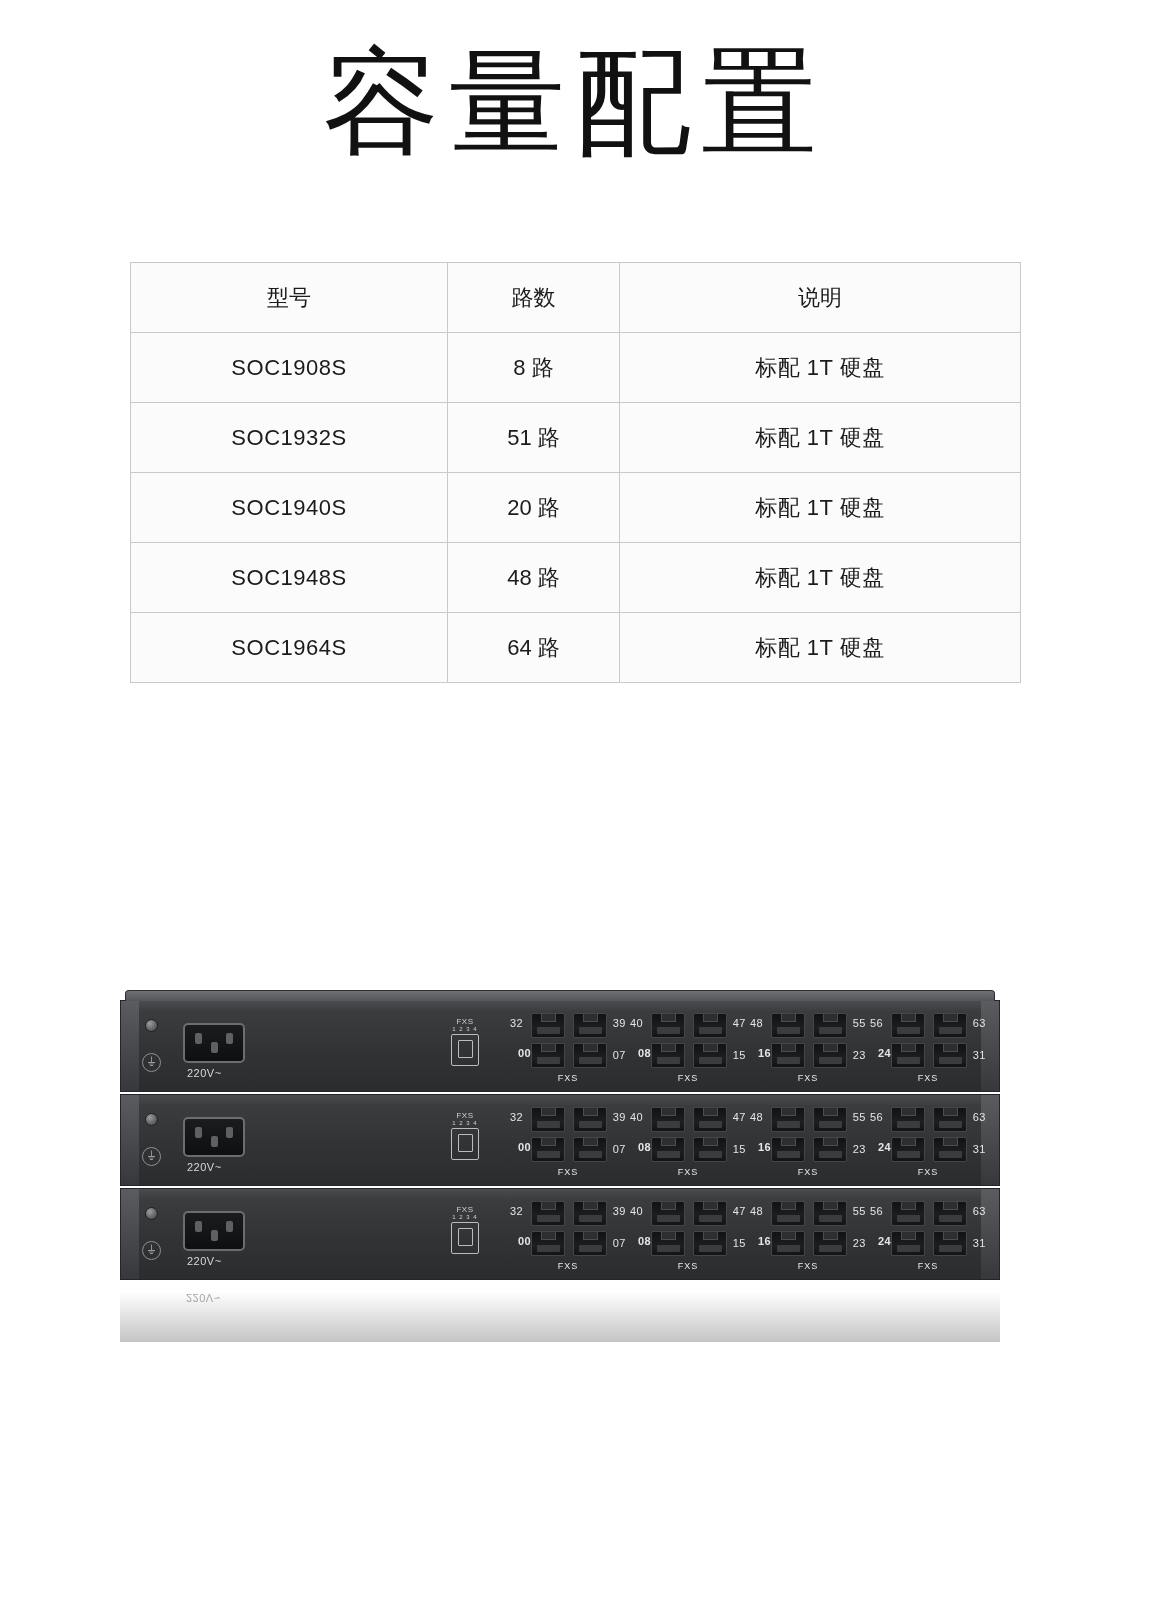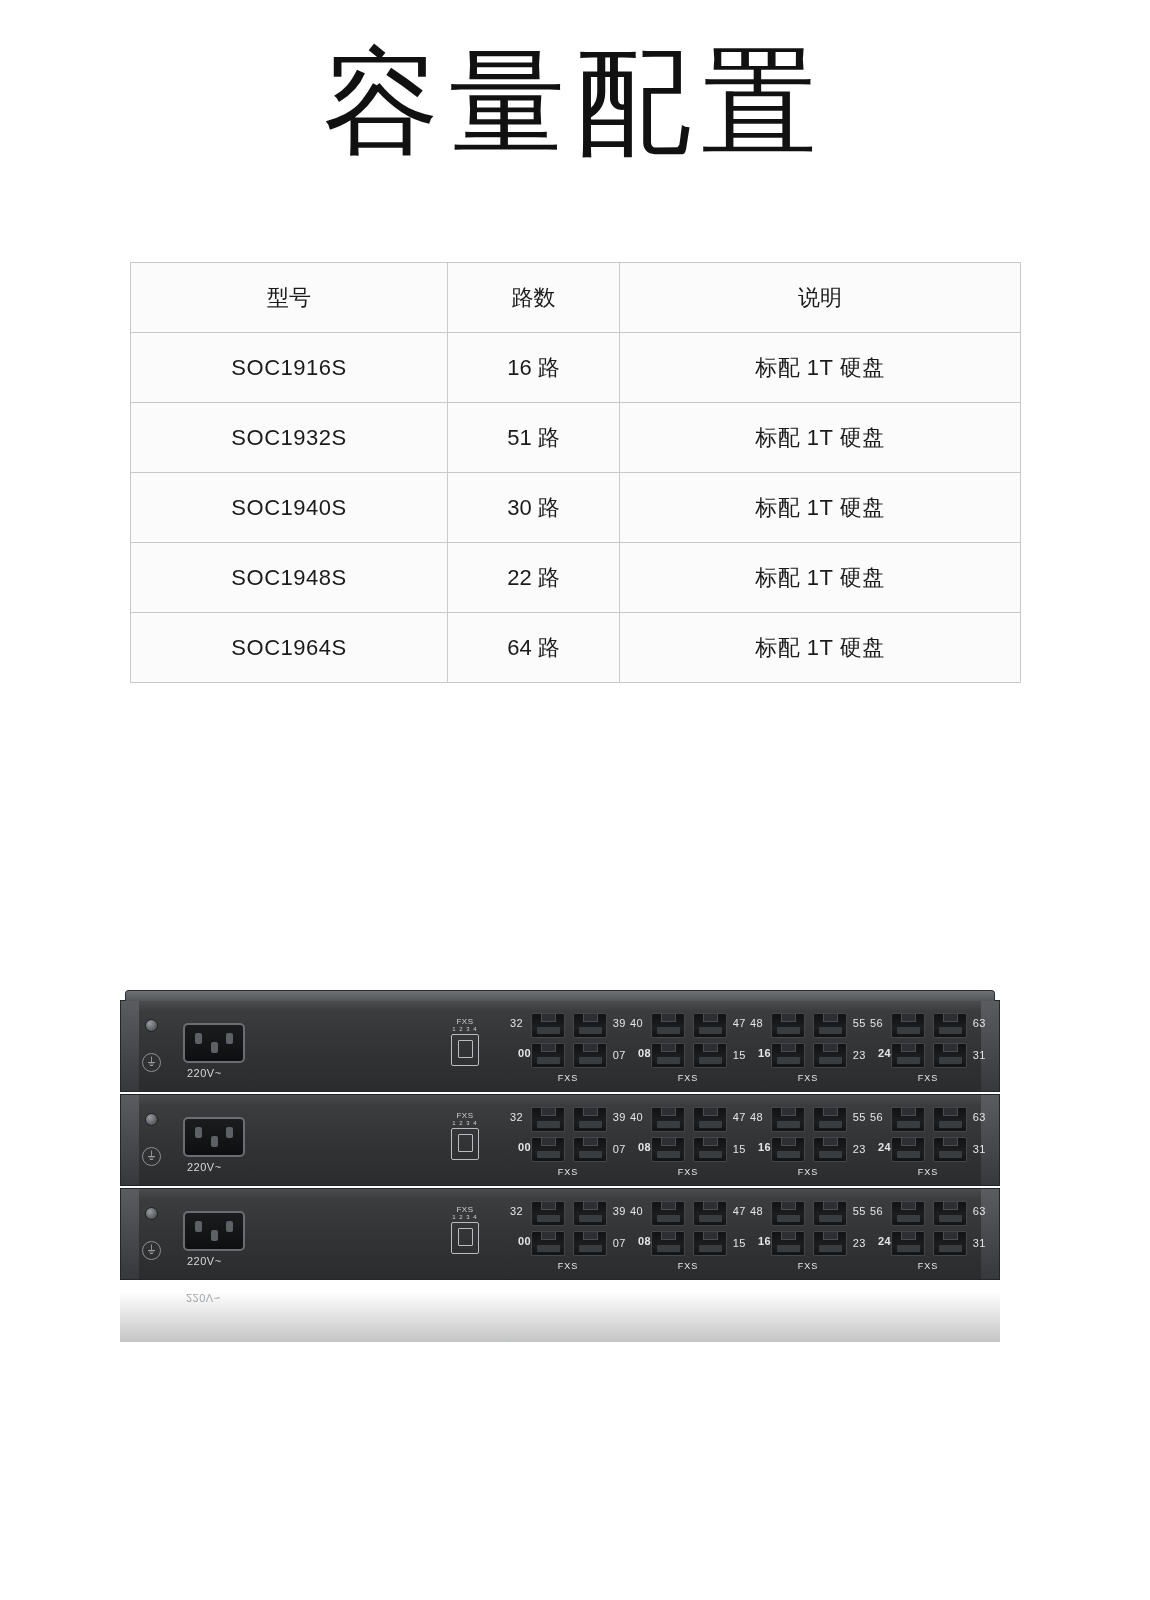--- a/index.html
+++ b/index.html
@@ -306,37 +306,37 @@
         </colgroup>
       <thead>
         <tr>
           <th>型号</th>
           <th>路数</th>
           <th>说明</th>
         </tr>
       </thead>
       <tbody>
         <tr>
-          <td class="cell-model">SOC1916S</td>
-          <td>16 路</td>
+          <td class="cell-model">SOC1908S</td>
+          <td>8 路</td>
           <td class="cell-desc">标配 1T 硬盘</td>
         </tr>
         <tr>
           <td class="cell-model">SOC1932S</td>
           <td>51 路</td>
           <td class="cell-desc">标配 1T 硬盘</td>
         </tr>
         <tr>
           <td class="cell-model">SOC1940S</td>
-          <td>30 路</td>
+          <td>20 路</td>
           <td class="cell-desc">标配 1T 硬盘</td>
         </tr>
         <tr>
           <td class="cell-model">SOC1948S</td>
-          <td>22 路</td>
+          <td>48 路</td>
           <td class="cell-desc">标配 1T 硬盘</td>
         </tr>
         <tr>
           <td class="cell-model">SOC1964S</td>
           <td>64 路</td>
           <td class="cell-desc">标配 1T 硬盘</td>
         </tr>
       </tbody>
     </table>
   </div>

